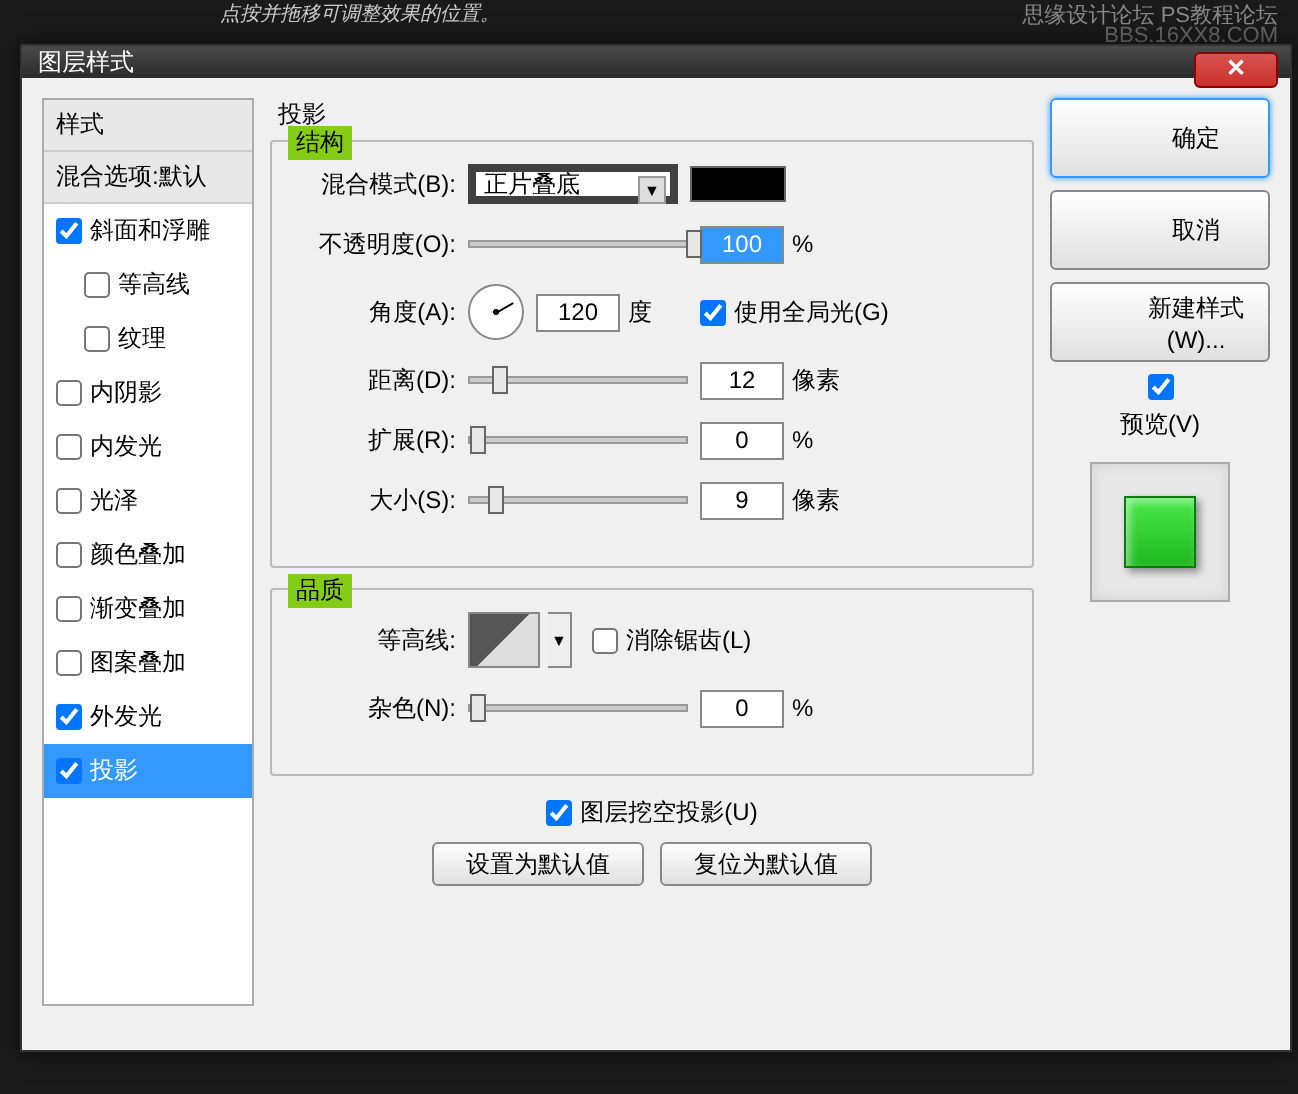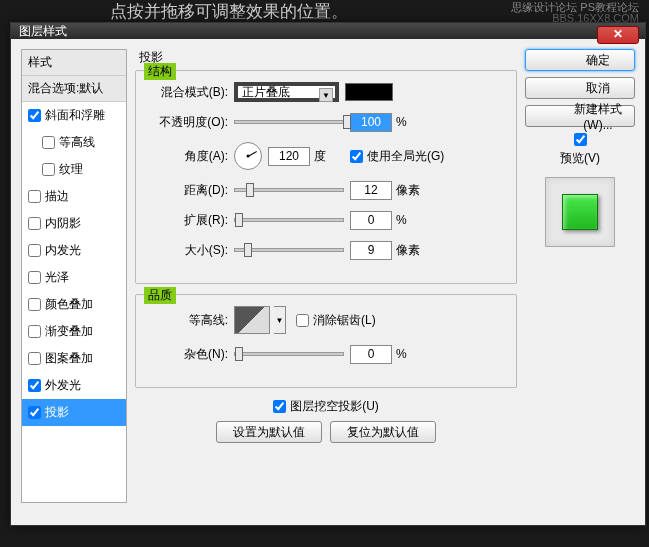--- a/index.html
+++ b/index.html
@@ -1,17 +1,17 @@
 <!DOCTYPE html>
 <html><head>
 <meta charset="utf-8">
 <style>
 * { box-sizing: border-box; margin: 0; padding: 0; font-family: "Microsoft YaHei", SimSun, Arial, sans-serif; font-size: 12px; }
 body { background: #1a1a1a; width: 649px; height: 547px; overflow: hidden; position: relative; }
-.hint-text { color: #ccc; position: absolute; top: 0; left: 110px; font-size: 17px; }
+.hint-text { color: #ccc; position: absolute; top: 0; left: 110px; font-size: 10px; font-style: italic; }
 .watermark { position: absolute; top: 0; right: 10px; color: #888; font-size: 11px; }
 .watermark2 { position: absolute; top: 12px; right: 10px; color: #666; font-size: 11px; }
 .dialog { position: absolute; top: 22px; left: 10px; width: 636px; height: 504px; background: #f0f0f0; border: 1px solid #333; box-shadow: 0 0 10px rgba(0,0,0,0.5); }
 .titlebar { background: linear-gradient(#4a4a4a, #2a2a2a); height: 16px; display: flex; align-items: center; padding: 0 8px; color: #fff; position: relative; }
 .titlebar-title { font-size: 12px; }
 .close-btn { position: absolute; right: 6px; top: 3px; width: 42px; height: 18px; background: linear-gradient(#d9534f, #c9302c); border: 1px solid #8b0000; border-radius: 3px; color: #fff; text-align: center; line-height: 14px; cursor: pointer; font-weight: bold; }
 .dialog-body { display: flex; padding: 10px; height: calc(100% - 28px); }
 .style-list { width: 106px; border: 1px solid #aaa; background: #fff; margin-right: 8px; }
 .style-header { background: #e8e8e8; padding: 4px 6px; border-bottom: 1px solid #ccc; }
 .style-item { padding: 5px 6px; display: flex; align-items: center; gap: 4px; cursor: pointer; }
@@ -34,21 +34,21 @@
 .unit { margin-left: 4px; width: 30px; }
 .angle-dial { width: 28px; height: 28px; border: 1px solid #888; border-radius: 50%; background: #fff; position: relative; margin-right: 6px; }
 .angle-dial::after { content: ''; position: absolute; width: 10px; height: 1px; background: #000; top: 50%; left: 50%; transform: rotate(-30deg); transform-origin: left center; }
 .angle-dial::before { content: ''; position: absolute; width: 3px; height: 3px; background: #000; border-radius: 50%; top: 50%; left: 50%; transform: translate(-50%,-50%); }
 .contour-swatch { width: 36px; height: 28px; border: 1px solid #888; background: linear-gradient(135deg, #555 0%, #555 49%, #ddd 50%, #ddd 100%); margin-right: 4px; position: relative; }
 .contour-arrow { width: 12px; height: 28px; border: 1px solid #888; border-left: none; background: #eee; display:flex; align-items:center; justify-content:center; font-size:8px; margin-right: 10px; }
 .chk-row { display: flex; align-items: center; gap: 4px; }
 .btn-row { display: flex; gap: 8px; justify-content: center; margin-top: 6px; }
 .ps-button { height: 22px; padding: 0 16px; background: linear-gradient(#fefefe, #e0e0e0); border: 1px solid #888; border-radius: 3px; cursor: pointer; }
 .right-panel { width: 110px; }
-.right-btn { width: 110px; height: 22px; margin-bottom: 6px; background: linear-gradient(#fefefe, #e0e0e0); border: 1px solid #888; border-radius: 3px; cursor: pointer; display:flex; align-items:center; justify-content:center;padding-left:36px; }
+.right-btn { width: 110px; height: 40px; margin-bottom: 6px; background: linear-gradient(#fefefe, #e0e0e0); border: 1px solid #888; border-radius: 3px; cursor: pointer; display:flex; align-items:center; justify-content:center;padding-left:36px; }
 .right-btn.primary { border: 1px solid #3399ff; box-shadow: 0 0 3px #3399ff; }
 .preview-chk { display: flex; align-items: center; justify-content: center; gap: 4px; margin: 6px 0 10px 0; flex-direction: column; }
 .preview-box { width: 70px; height: 70px; background: #e8e8e8; border: 1px solid #aaa; margin: 0 auto; display: flex; align-items: center; justify-content: center; box-shadow: inset 0 0 8px rgba(0,0,0,0.1); }
 .preview-swatch { width: 36px; height: 36px; background: linear-gradient(#4ae84a, #1fb81f); border: 1px solid #0a7a0a; box-shadow: 2px 2px 4px rgba(0,0,0,0.4), inset 2px 2px 4px rgba(255,255,255,0.5); }
 </style>
 </head>
 <body>
 
 <div class="hint-text">点按并拖移可调整效果的位置。</div>
 <div class="watermark">思缘设计论坛   PS教程论坛</div>
@@ -71,24 +71,20 @@
           <div class="style-item sub">
             <input type="checkbox" style="">
             <span>等高线</span>
           </div>
           <div class="style-item sub">
             <input type="checkbox" style="">
             <span>纹理</span>
           </div>
           <div class="style-item">
             <input type="checkbox" style="">
-            <span>描边</span>
-          </div>
-          <div class="style-item">
-            <input type="checkbox" style="">
             <span>内阴影</span>
           </div>
           <div class="style-item">
             <input type="checkbox" style="">
             <span>内发光</span>
           </div>
           <div class="style-item">
             <input type="checkbox" style="">
             <span>光泽</span>
           </div>

